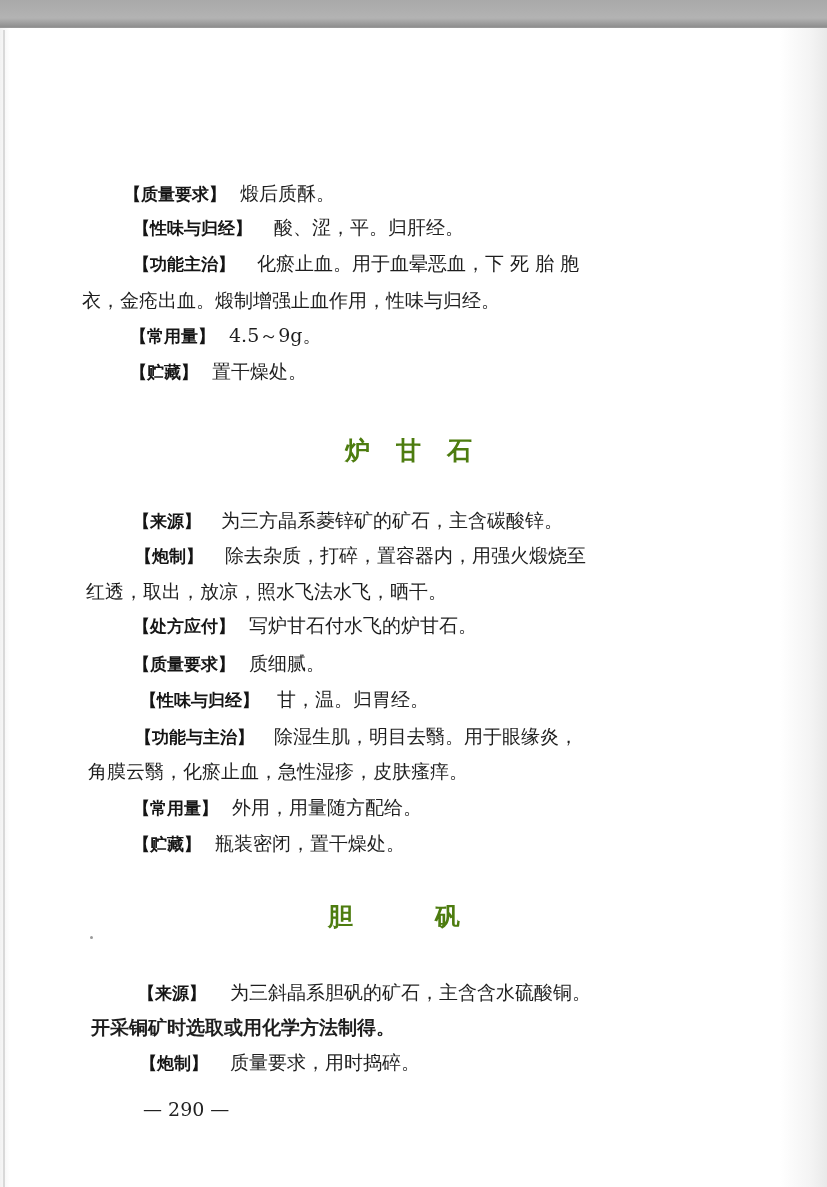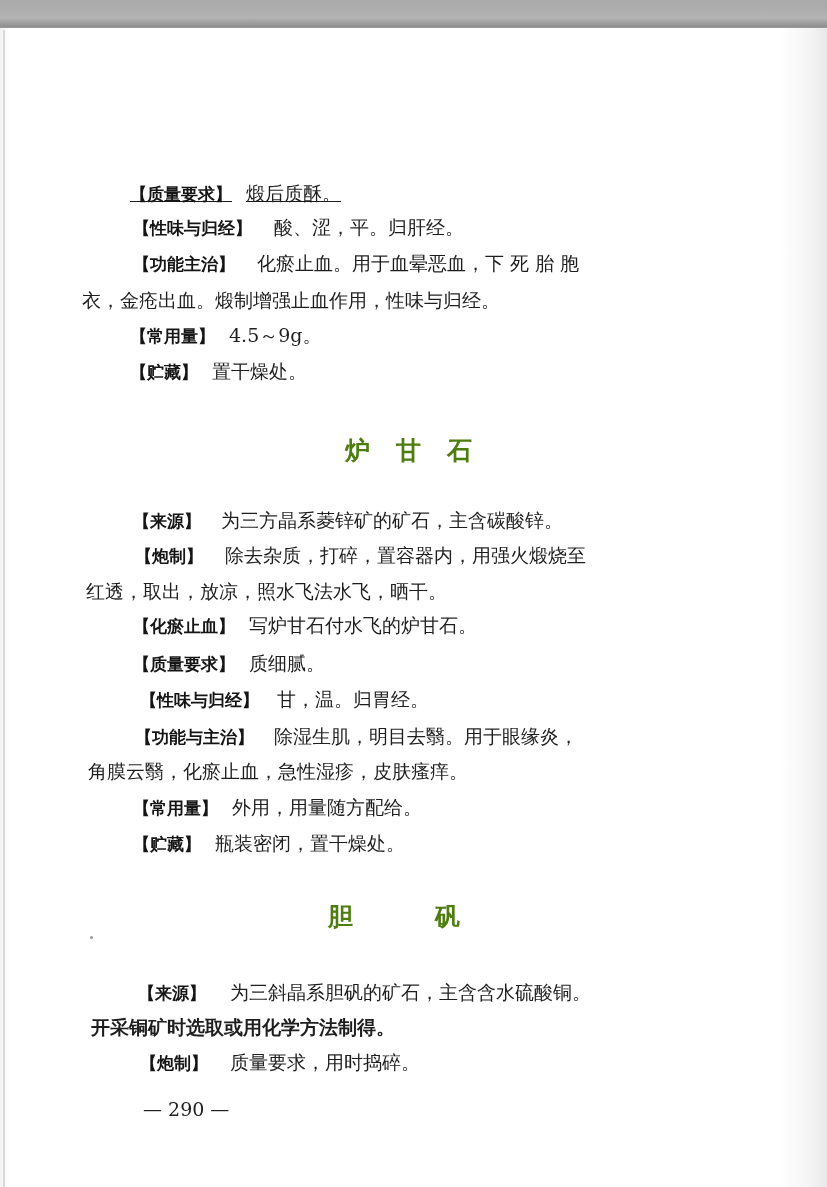--- a/index.html
+++ b/index.html
@@ -79,21 +79,21 @@
       background: #9a9a9a;
     }
   </style>
 </head>
 <body>
 
 <div class="scanner-band"></div>
 <div class="page"></div>
 <div class="page-left-edge"></div>
 
-<div class="line" style="left:130px; top:181px;text-decoration:underline;">
+<div class="line" style="left:124px; top:181px;">
   <span class="label">【质量要求】</span><span class="value">煅后质酥。</span>
 </div>
 <div class="line" style="left:133px; top:215px;">
   <span class="label">【性味与归经】</span><span class="value" style="margin-left:22px;">酸、涩，平。归肝经。</span>
 </div>
 <div class="line" style="left:133px; top:251px;">
   <span class="label">【功能主治】</span><span class="value" style="margin-left:22px;">化瘀止血。用于血晕恶血，下 死 胎 胞</span>
 </div>
 <div class="line cont" style="left:82px; top:288px;">衣，金疮出血。煅制增强止血作用，性味与归经。</div>
 <div class="line" style="left:130px; top:323px;">
@@ -108,21 +108,21 @@
 </div>
 
 <div class="line" style="left:133px; top:508px;">
   <span class="label">【来源】</span><span class="value" style="margin-left:20px;">为三方晶系菱锌矿的矿石，主含碳酸锌。</span>
 </div>
 <div class="line" style="left:135px; top:543px;">
   <span class="label">【炮制】</span><span class="value" style="margin-left:22px;">除去杂质，打碎，置容器内，用强火煅烧至</span>
 </div>
 <div class="line cont" style="left:86px; top:579px;">红透，取出，放凉，照水飞法水飞，晒干。</div>
 <div class="line" style="left:133px; top:613px;">
-  <span class="label">【化瘀止血】</span><span class="value">写炉甘石付水飞的炉甘石。</span>
+  <span class="label">【处方应付】</span><span class="value">写炉甘石付水飞的炉甘石。</span>
 </div>
 <div class="line" style="left:133px; top:651px;">
   <span class="label">【质量要求】</span><span class="value">质细腻。</span>
 </div>
 <div class="line" style="left:140px; top:687px;">
   <span class="label">【性味与归经】</span><span class="value" style="margin-left:18px;">甘，温。归胃经。</span>
 </div>
 <div class="line" style="left:135px; top:724px;">
   <span class="label">【功能与主治】</span><span class="value" style="margin-left:20px;">除湿生肌，明目去翳。用于眼缘炎，</span>
 </div>

